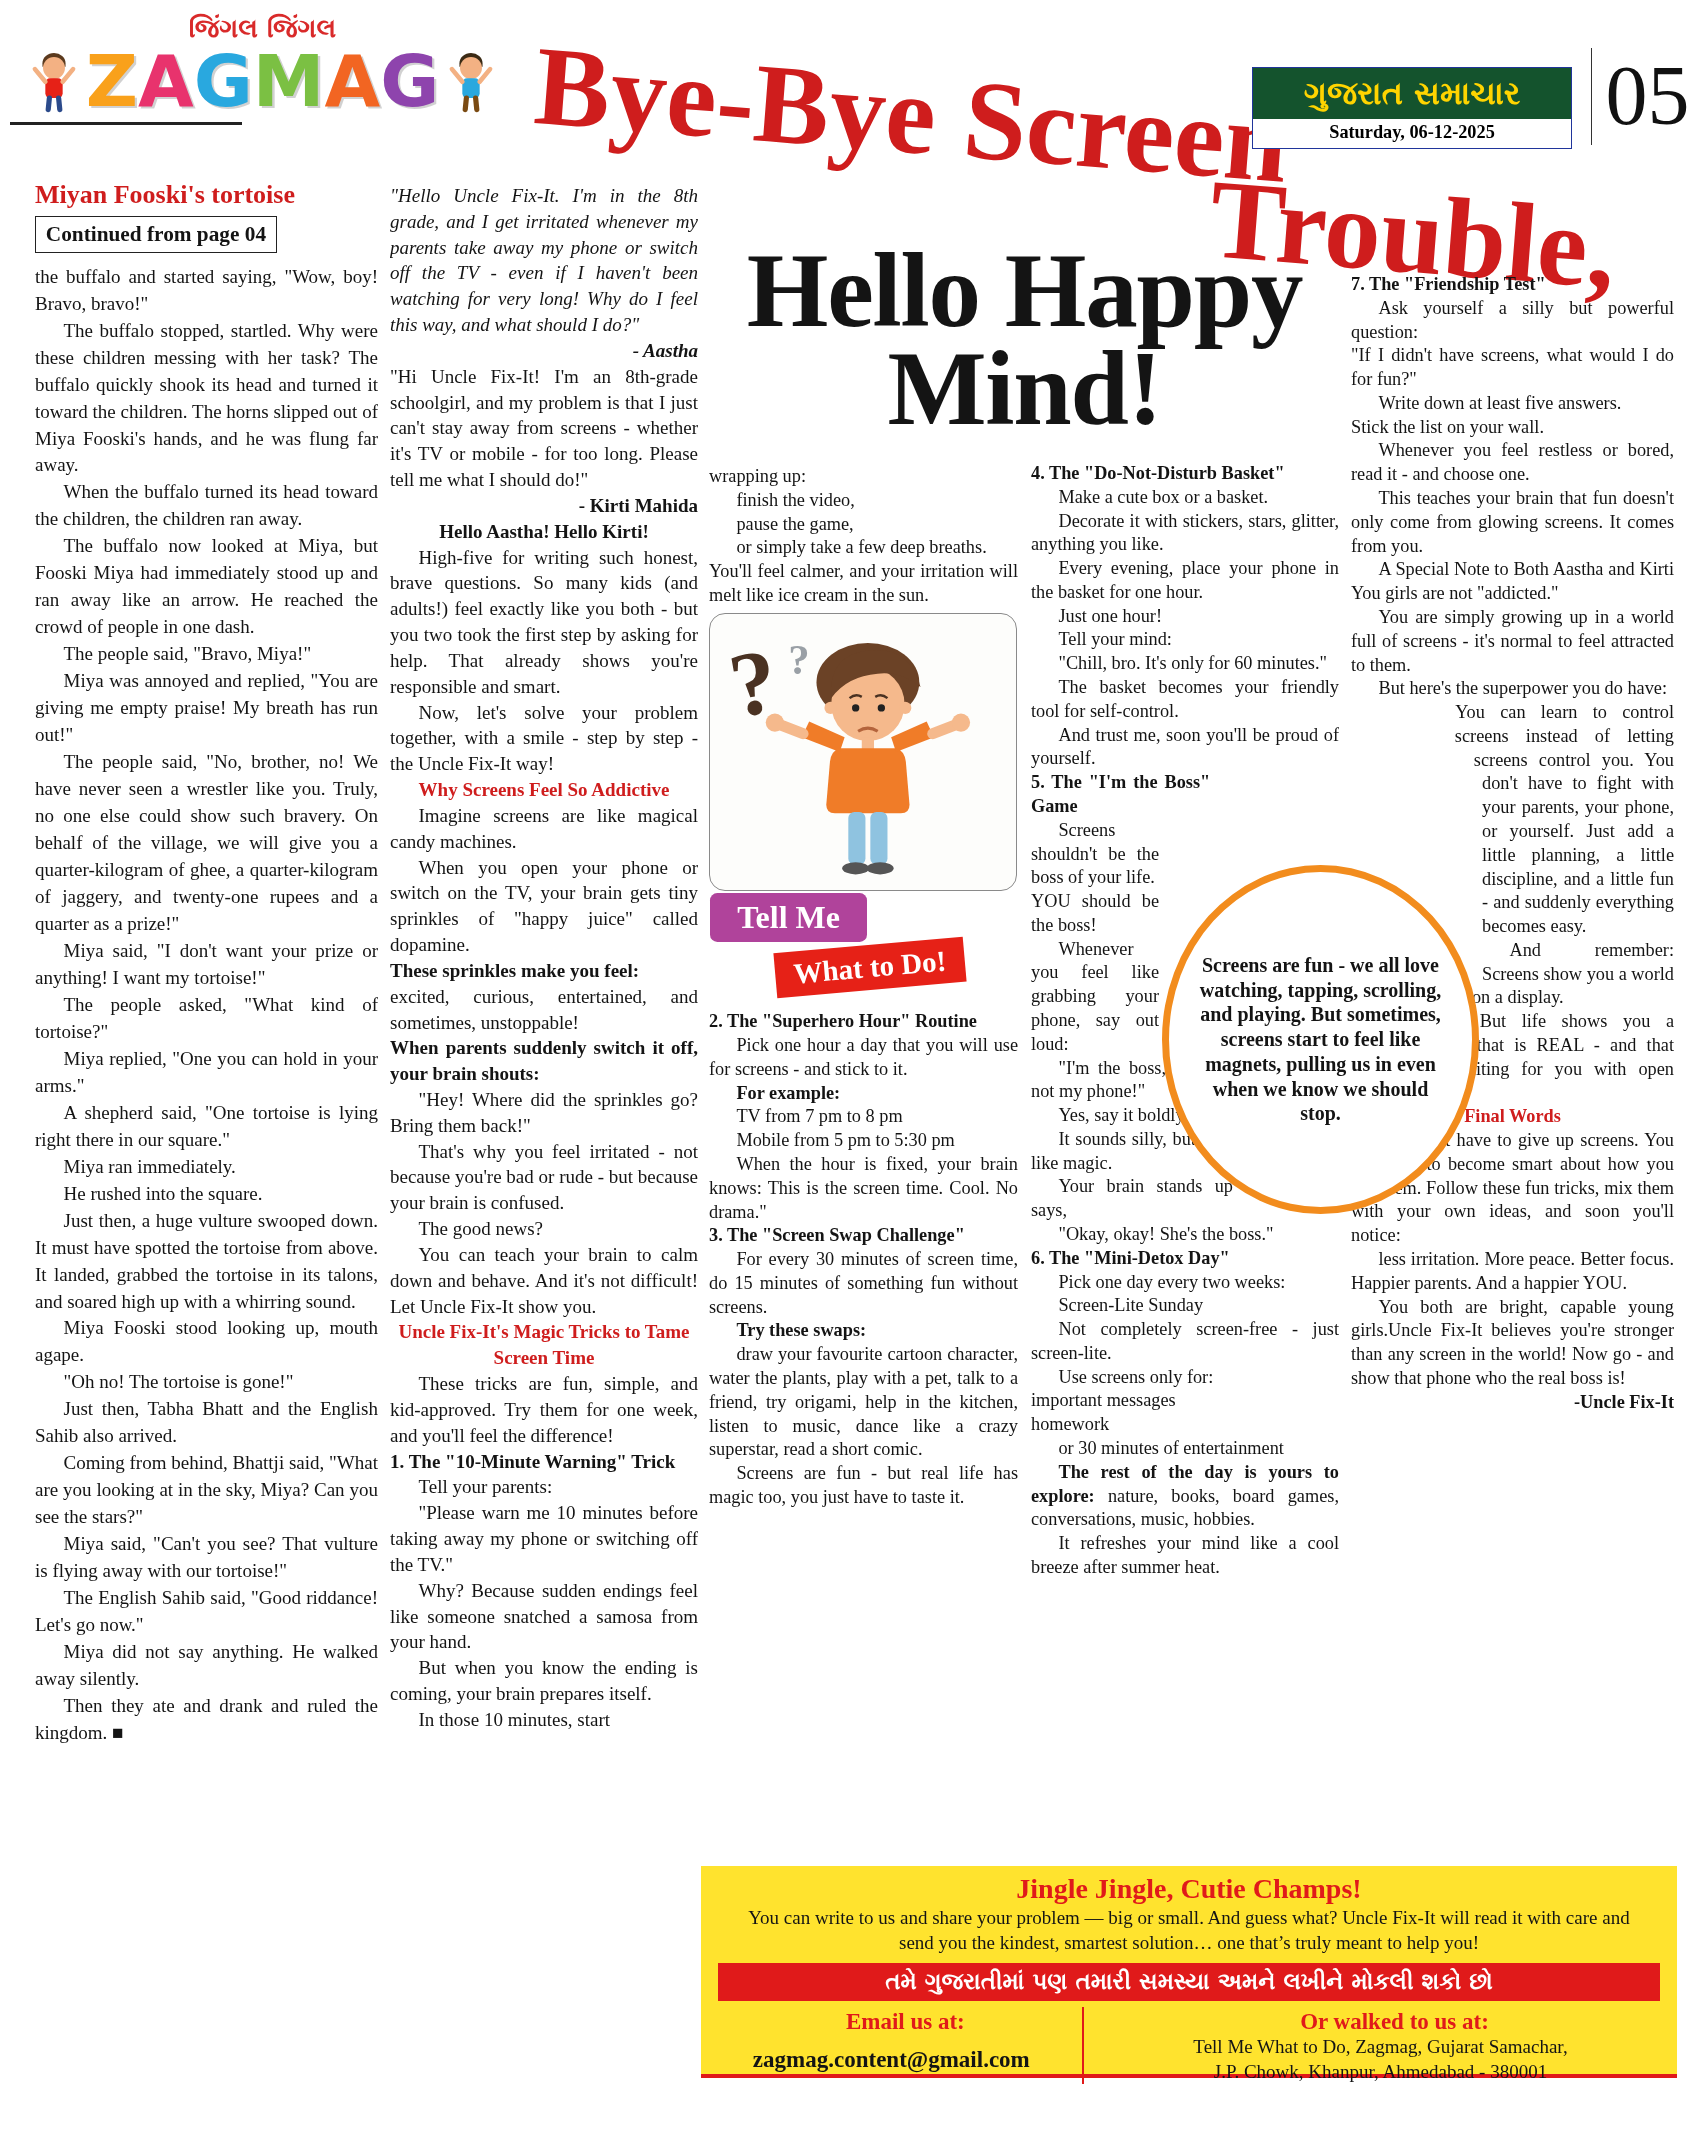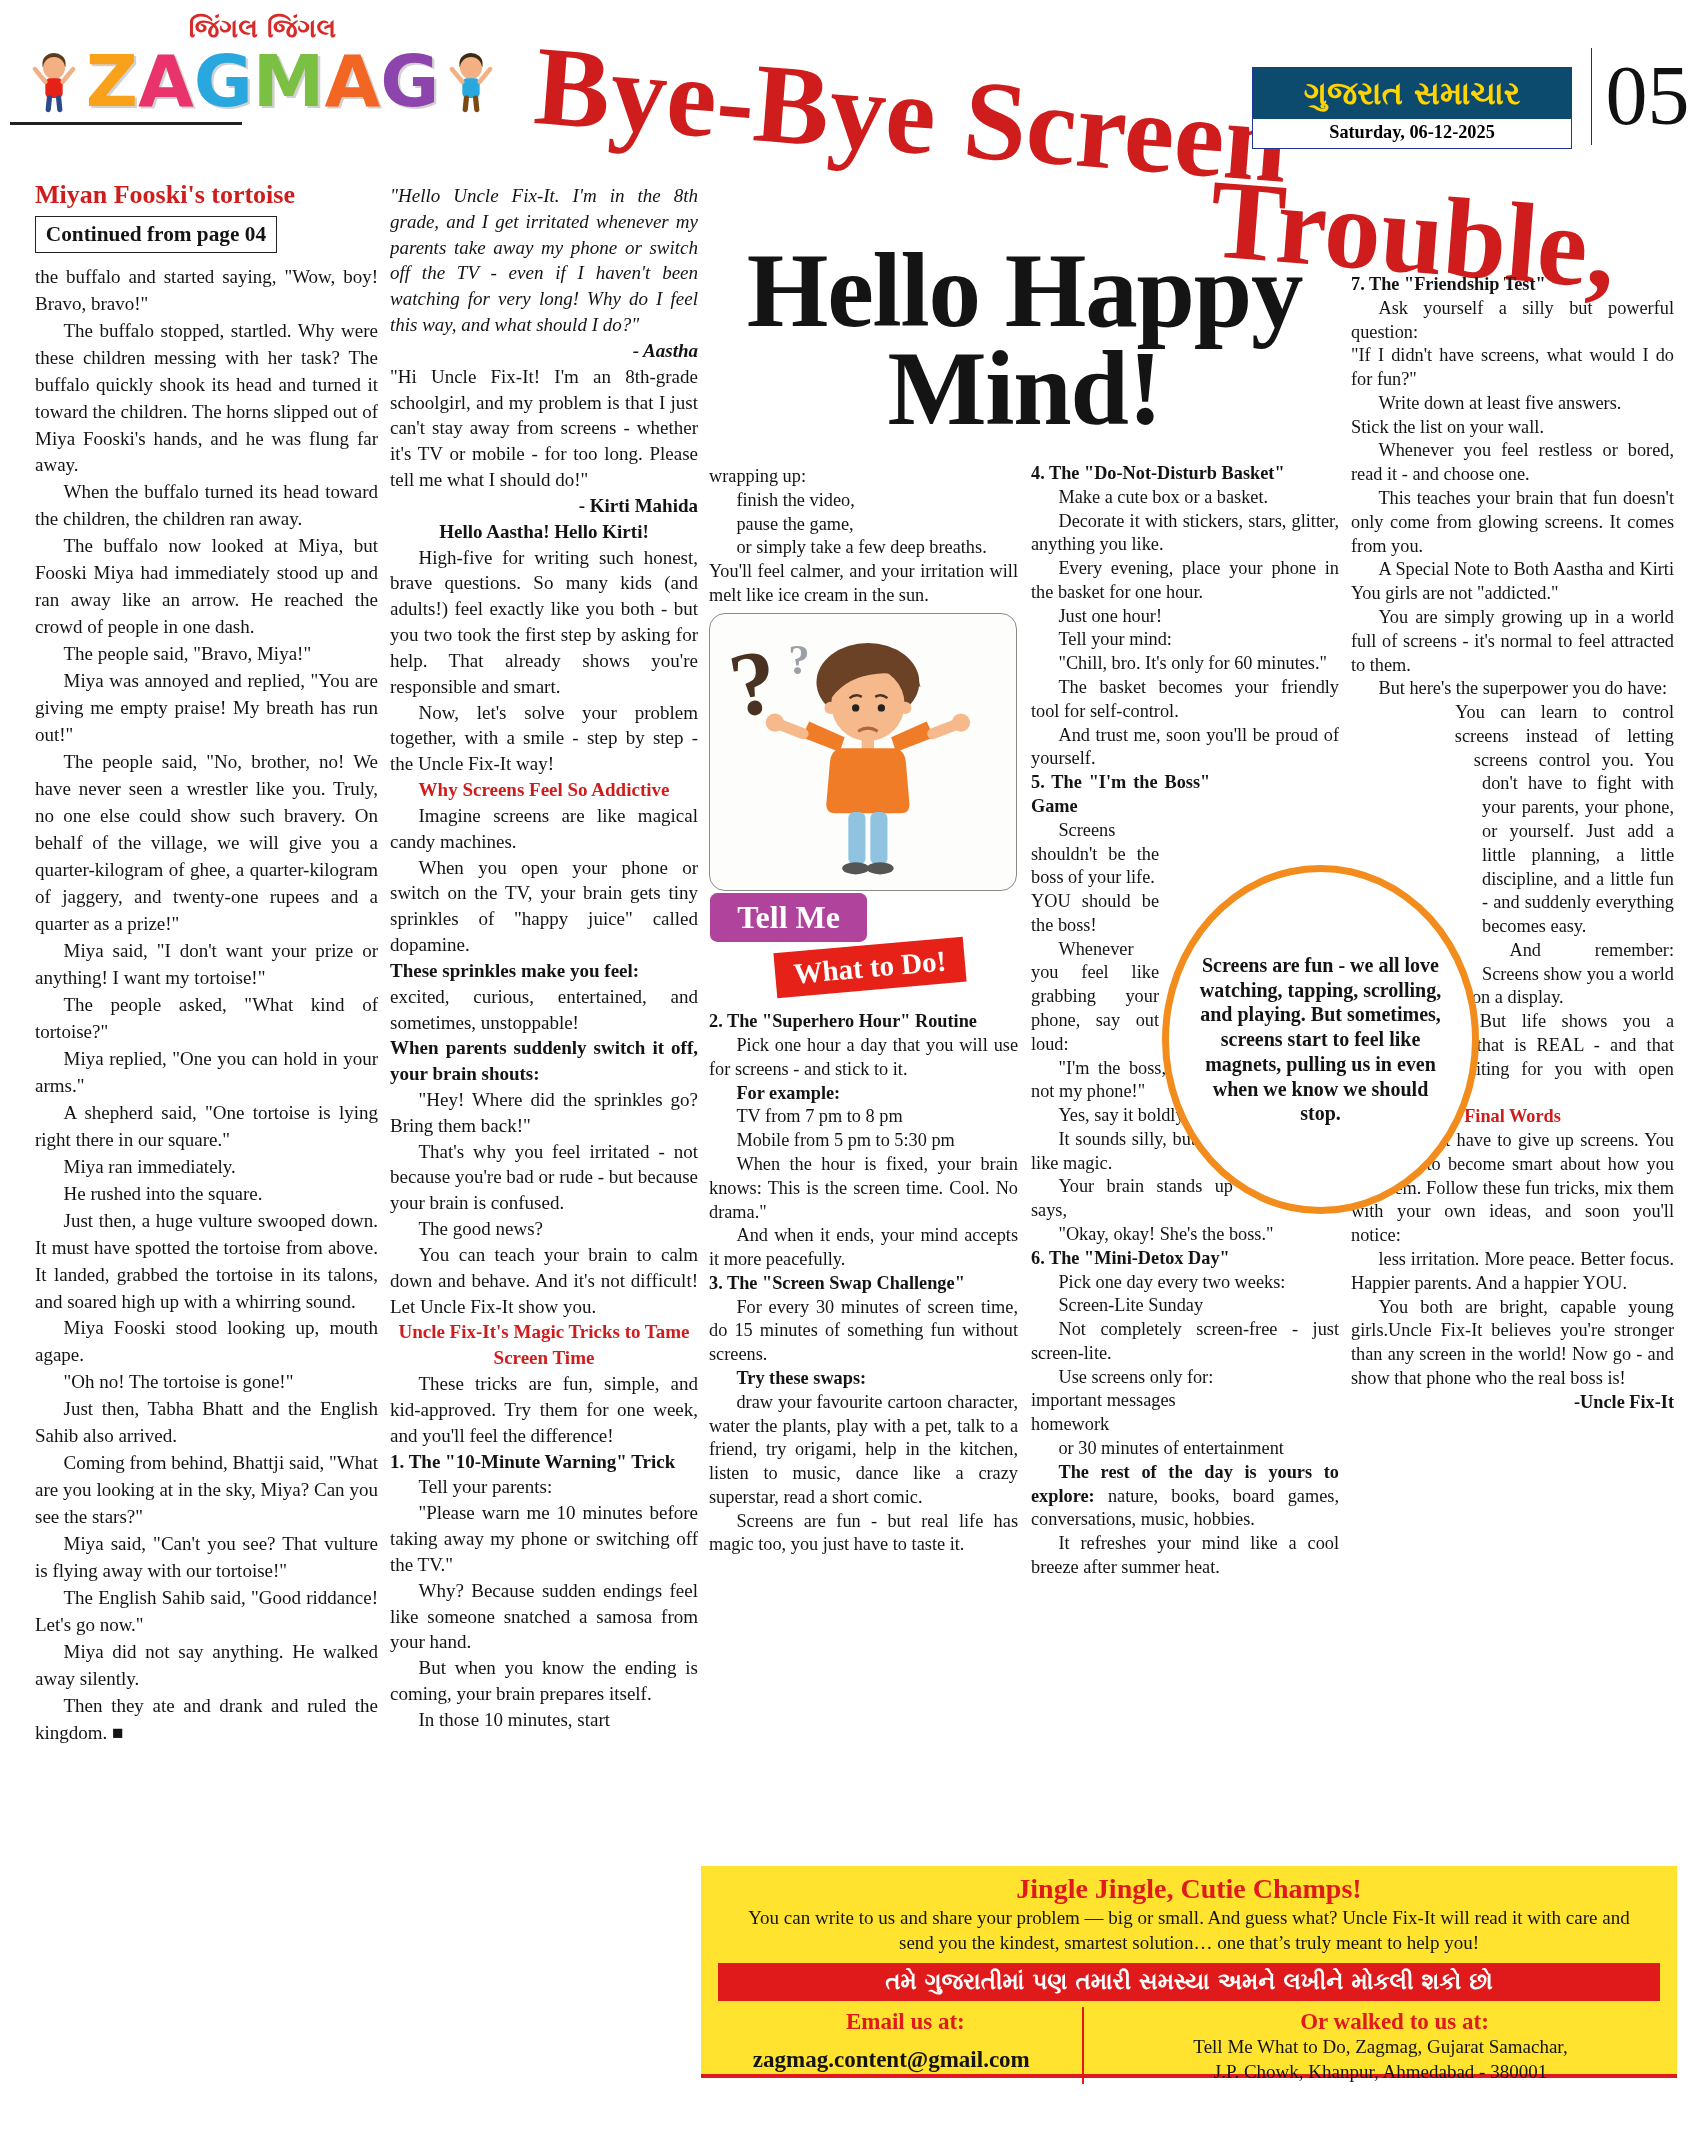--- a/index.html
+++ b/index.html
@@ -19,21 +19,21 @@
   .s-l0{color:#f9a11b}.s-l1{color:#e8336d}.s-l2{color:#29a8df}
   .s-l3{color:#7bc043}.s-l4{color:#f26522}.s-l5{color:#8e44ad}
   .logo-rule { position:absolute; left:-27.4px; bottom:-7.3px; width:232px; height:2.4px; background:#222; }
 
   .title-red { position:absolute; left:540px; top:28px; transform:rotate(4.5deg); transform-origin:0 0;
       color:#cf1d1d; font-weight:bold; z-index:2; }
   .tr1 { display:block; font-size:113px; line-height:1; white-space:nowrap; }
   .tr2 { display:block; font-size:113px; line-height:1; margin:-33px 0 0 683px; white-space:nowrap; }
 
   .masthead { position:absolute; left:1252px; top:67px; width:320px; border:1.8px solid #20359b; z-index:5; background:#fff; }
-  .masthead-title { background:#0c4a6e; color:#ffd400; font-family:"DejaVu Sans", sans-serif;
+  .masthead-title { background:#14532d; color:#ffd400; font-family:"DejaVu Sans", sans-serif;
       font-weight:bold; font-size:32px; text-align:center; padding:6.1px 4.9px 7.3px; }
   .masthead-date { color:#000; font-size:18.3px; font-weight:bold; text-align:center; padding:3px 0 4.3px; }
   .page-num { position:absolute; left:1591px; top:48px; font-size:84px; color:#111;
       border-left:1.8px solid #333; padding-left:13.4px; line-height:1.15; z-index:5; }
 
   .headline-black { position:absolute; left:701px; top:242px; width:647px; text-align:center;
       font-weight:bold; font-size:105px; line-height:.93; letter-spacing:-1.2px; z-index:1; }
   .headline-black span { display:block; }
 
   
@@ -239,21 +239,20 @@
       <div class="badge-tellme">Tell Me</div>
       <div class="badge-whattodo">What to Do!</div>
     </div>
     <div>
         <p class="para s-b">2. The "Superhero Hour" Routine</p>
         <p class="para s-p">Pick one hour a day that you will use for screens - and stick to it.</p>
         <p class="para s-bp">For example:</p>
         <p class="para s-p">TV from 7 pm to 8 pm</p>
         <p class="para s-p">Mobile from 5 pm to 5:30 pm</p>
         <p class="para s-p">When the hour is fixed, your brain knows: This is the screen time. Cool. No drama."</p>
-        <p class="para s-p">And when it ends, your mind accepts it more peacefully.</p>
         <p class="para s-b">3. The "Screen Swap Challenge"</p>
         <p class="para s-p">For every 30 minutes of screen time, do 15 minutes of something fun without screens.</p>
         <p class="para s-bp">Try these swaps:</p>
         <p class="para s-p">draw your favourite cartoon character, water the plants, play with a pet, talk to a friend, try origami, help in the kitchen, listen to music, dance like a crazy superstar, read a short comic.</p>
         <p class="para s-p">Screens are fun - but real life has magic too, you just have to taste it.</p>
       </div>
   </section>
 
   <section class="col col4">
     <div>

